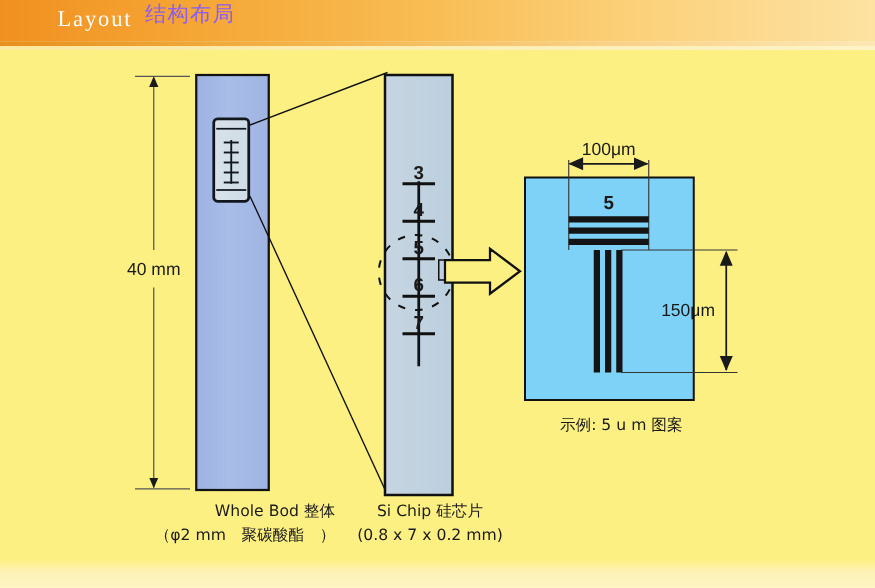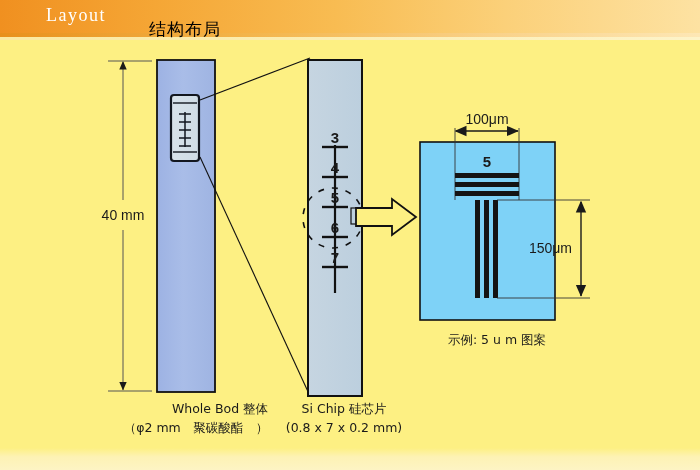--- a/index.html
+++ b/index.html
@@ -39,26 +39,25 @@
     position: absolute;
     left: 22px; top: 5px;
     font-size: 18px;
     letter-spacing: 1.5px;
     color: #ffffff;
     font-family: Liberation Serif, serif;
     margin-left: 24px;
   }
   #header-title-cn {
     position: absolute;
-    left: 116px; top: 18px;
+    left: 116px; top: 0;
     font-size: 17px;
-    color: #000000;
+    color: #8b5cf6;
     font-family: "DejaVu Sans", sans-serif;
     letter-spacing: 1px;
-    margin-left: 33px;
   }
 
   
   #body-bg {
     position: absolute;
     left: 0; top: 40px;
     width: 700px; height: 430px;
     background: #fdf083;
   }
   #body-bg-fade {

